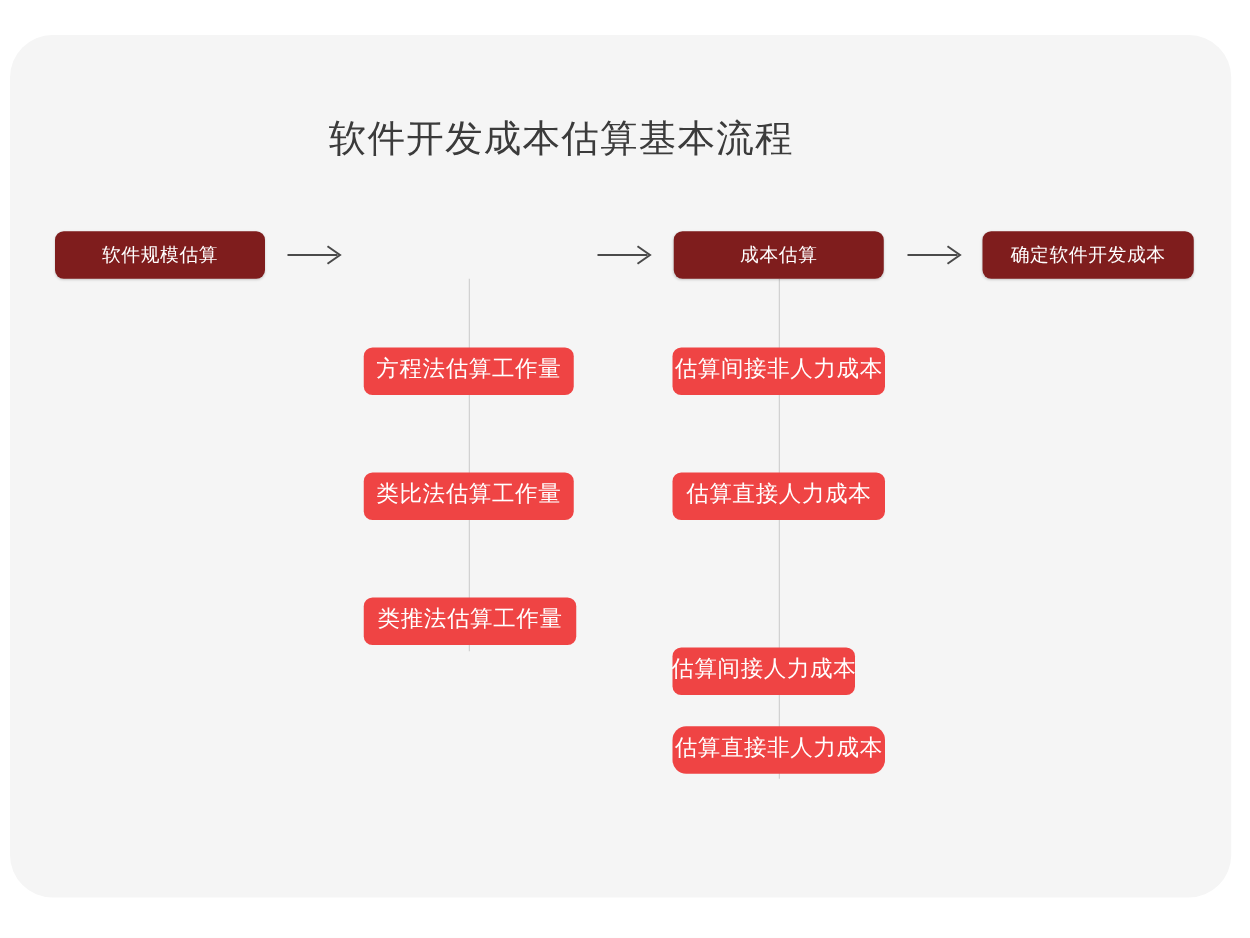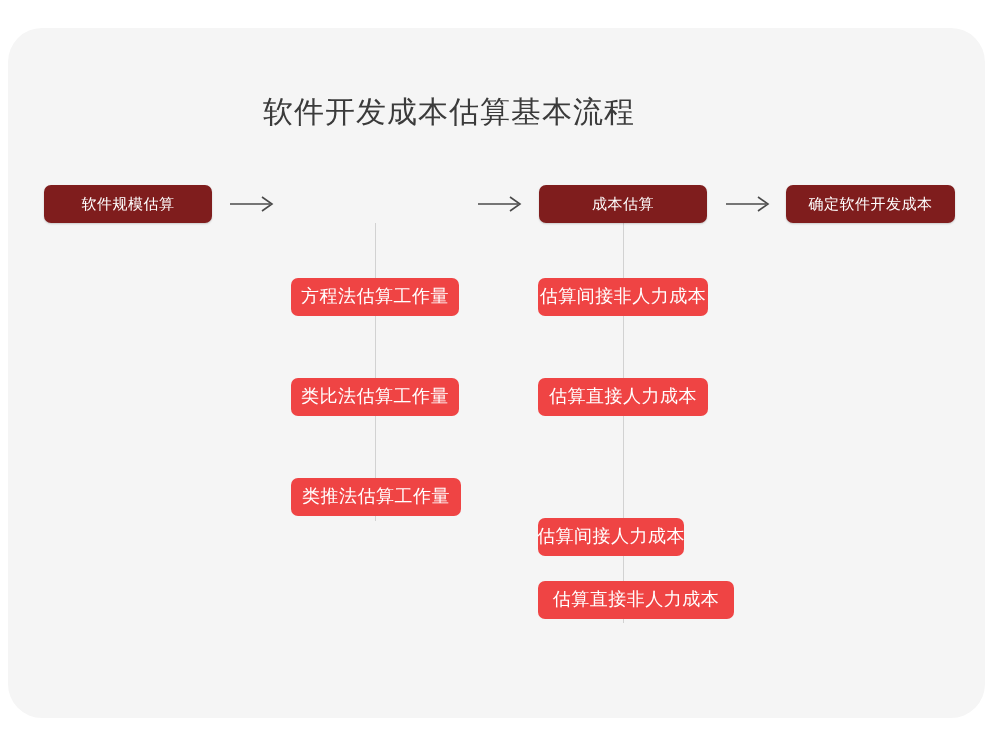--- a/index.html
+++ b/index.html
@@ -158,17 +158,17 @@
   </div>
 
   <div class="node secondary" style="left:538px; top:378px; width:170px;">
     <span>估算直接人力成本</span>
   </div>
 
   <div class="node secondary" style="left:538px; top:478px; width:146px;margin-top:40px;">
     <span>估算间接人力成本</span>
   </div>
 
-  <div class="node secondary" style="left:538px; top:581px; width:196px;">
+  <div class="node secondary" style="left:538px; top:581px; width:170px;border-radius:11px;">
     <span>估算直接非人力成本</span>
   </div>
 
 </div>
 
 </body></html>

